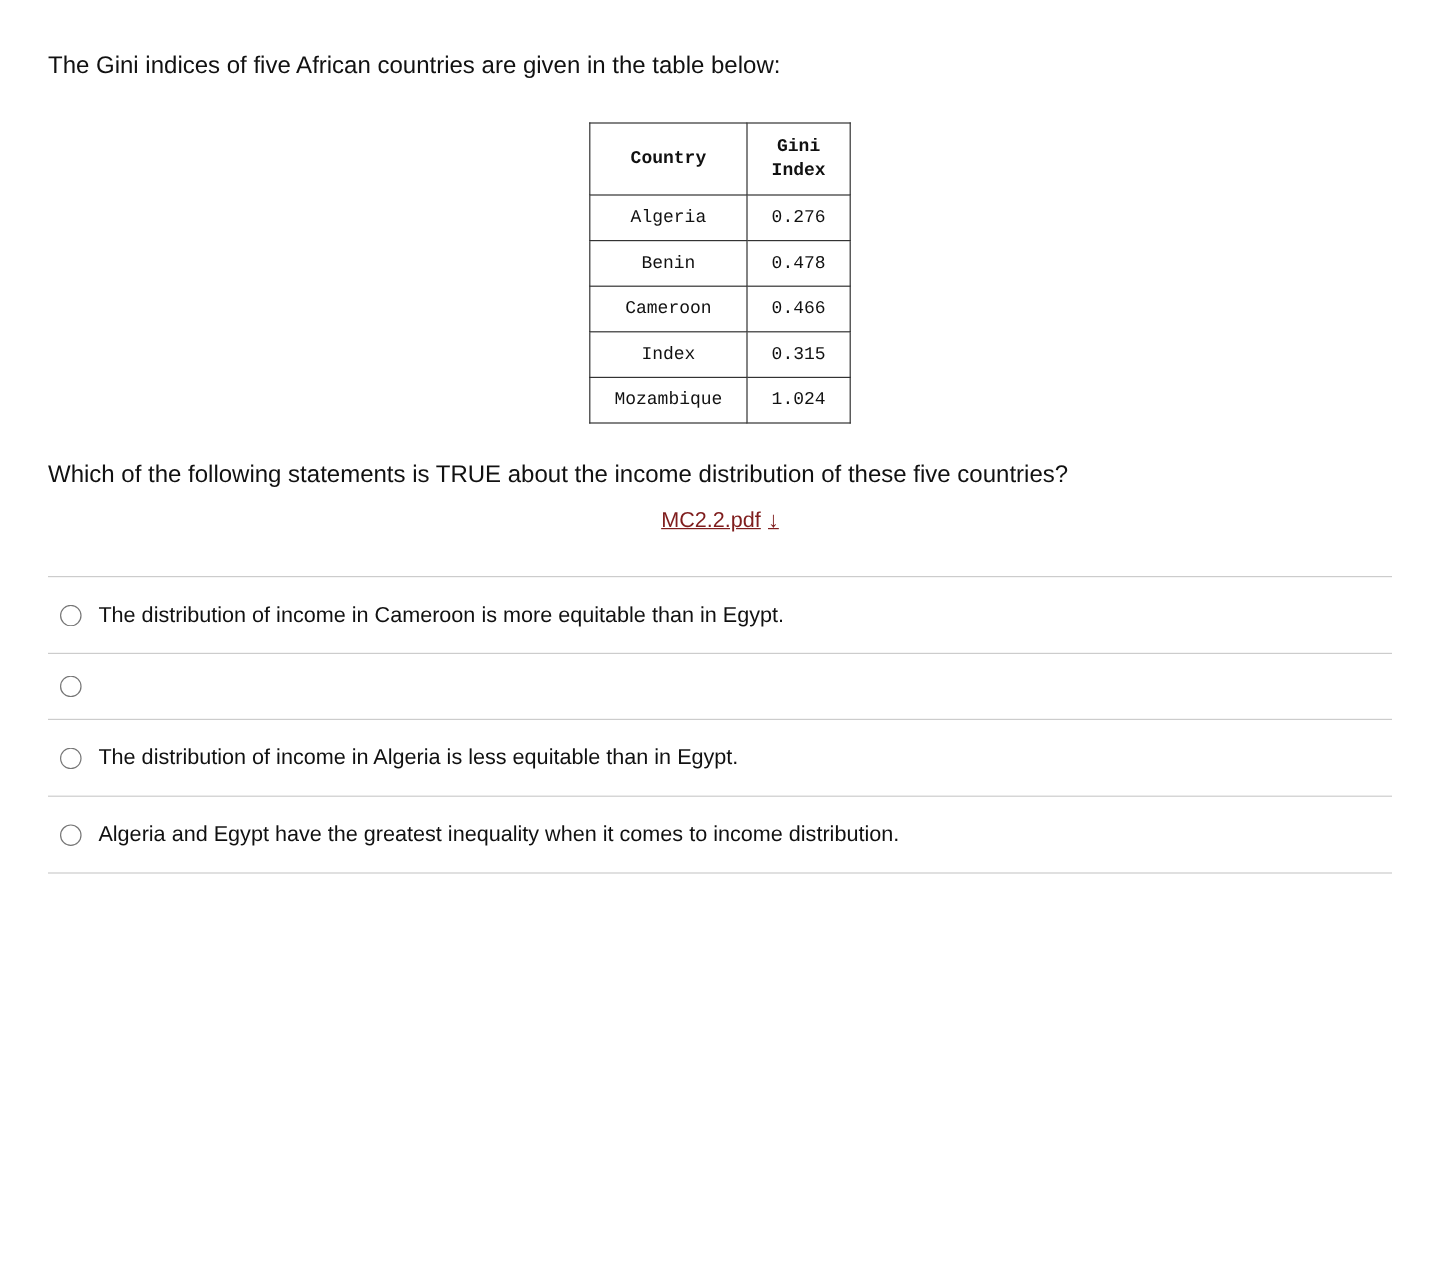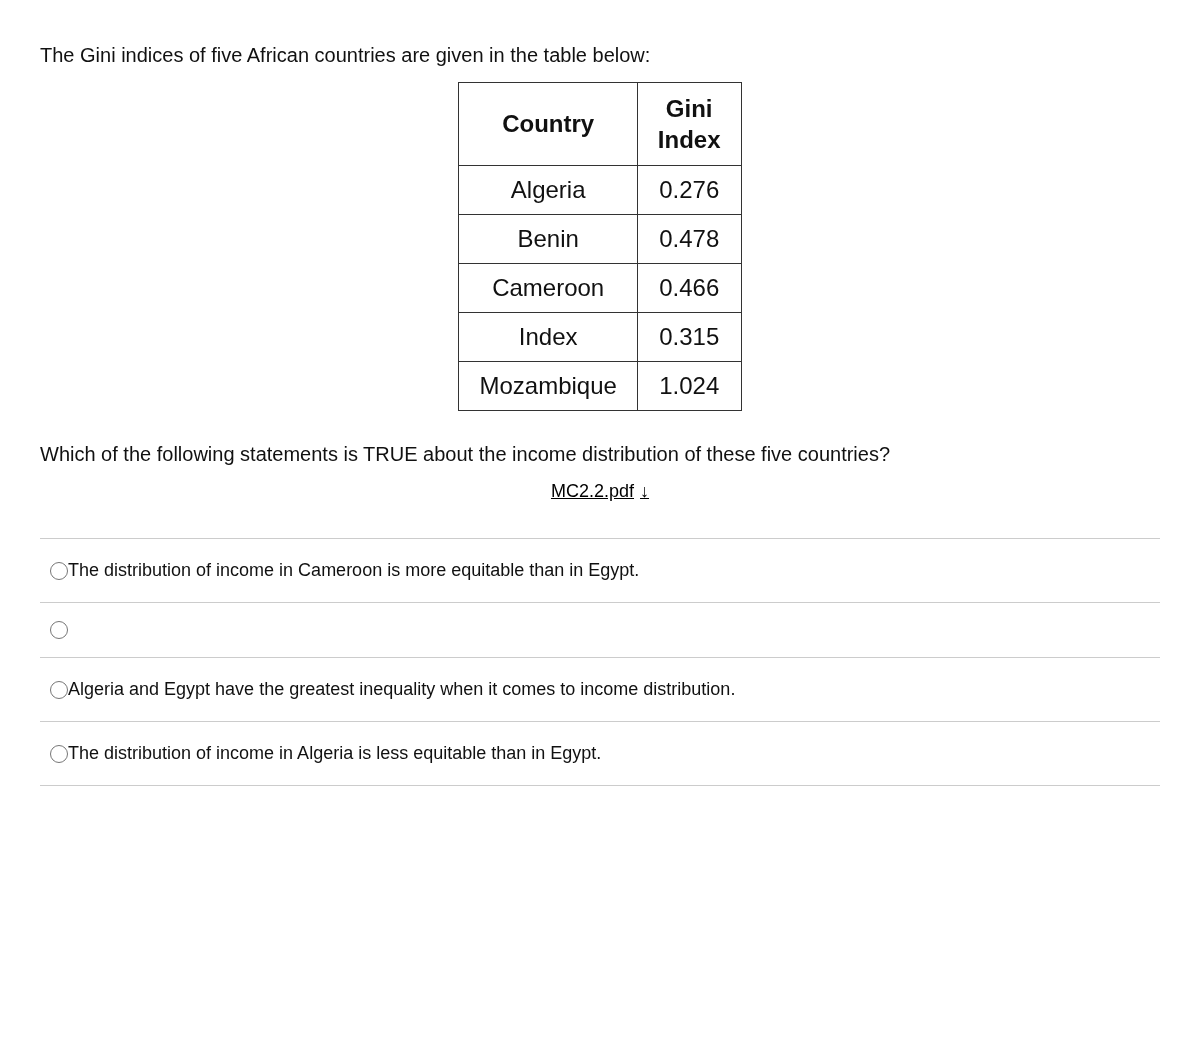--- a/index.html
+++ b/index.html
@@ -13,32 +13,33 @@
       font-size: 18px;
       color: #111;
       background: #fff;
       padding: 40px 40px;
       max-width: 1200px;
     }
 
     .intro-text {
       font-size: 20px;
       line-height: 1.5;
-      margin-bottom: 12px;
+      margin-bottom: 32px;
     }
 
     .table-container {
       display: flex;
       justify-content: center;
       margin-bottom: 28px;
     }
 
     table {
       border-collapse: collapse;
-      font-size: 24px;
+      font-size: 15px;
+      font-family: Liberation Mono, monospace;
     }
 
     table th, table td {
       border: 1.5px solid #333;
       padding: 10px 20px;
       text-align: center;
     }
 
     table th {
       font-weight: bold;
@@ -60,40 +61,41 @@
       line-height: 1.5;
       margin-bottom: 12px;
     }
 
     .pdf-link-container {
       text-align: center;
       margin-bottom: 36px;
     }
 
     .pdf-link {
-      color: #000000;
+      color: #7f1d1d;
       text-decoration: underline;
       font-size: 18px;
       cursor: pointer;
       display: inline-flex;
       align-items: center;
       gap: 6px;
     }
 
     .pdf-link .download-icon {
       font-size: 18px;
     }
 
     .options-container {
       border-top: 1px solid #ccc;
     }
 
     .option-item {
       display: flex;
       align-items: center;
+      gap: 14px;
       padding: 18px 10px;
       border-bottom: 1px solid #ccc;
       font-size: 18px;
       cursor: pointer;
     }
 
     .option-item input[type="radio"] {
       width: 18px;
       height: 18px;
       flex-shrink: 0;
@@ -156,20 +158,20 @@
 
 <div class="options-container" id="options-container">
 <div class="option-item">
       <input type="radio" name="answer" id="opt1" style="">
       <label for="opt1" class="option-label">The distribution of income in Cameroon is more equitable than in Egypt.</label>
     </div>
     <div class="option-item">
       <input type="radio" name="answer" id="opt2" style="">
     </div>
     <div class="option-item">
+      <input type="radio" name="answer" id="opt3" style="">
+      <label for="opt3" class="option-label">The distribution of income in Algeria is less equitable than in Egypt.</label>
+    </div>
+    <div class="option-item">
       <input type="radio" name="answer" id="opt4" style="">
       <label for="opt4" class="option-label">Algeria and Egypt have the greatest inequality when it comes to income distribution.</label>
-    </div>
-    <div class="option-item">
-      <input type="radio" name="answer" id="opt3" style="">
-      <label for="opt3" class="option-label">The distribution of income in Algeria is less equitable than in Egypt.</label>
     </div>
   </div>
 
 </body></html>

